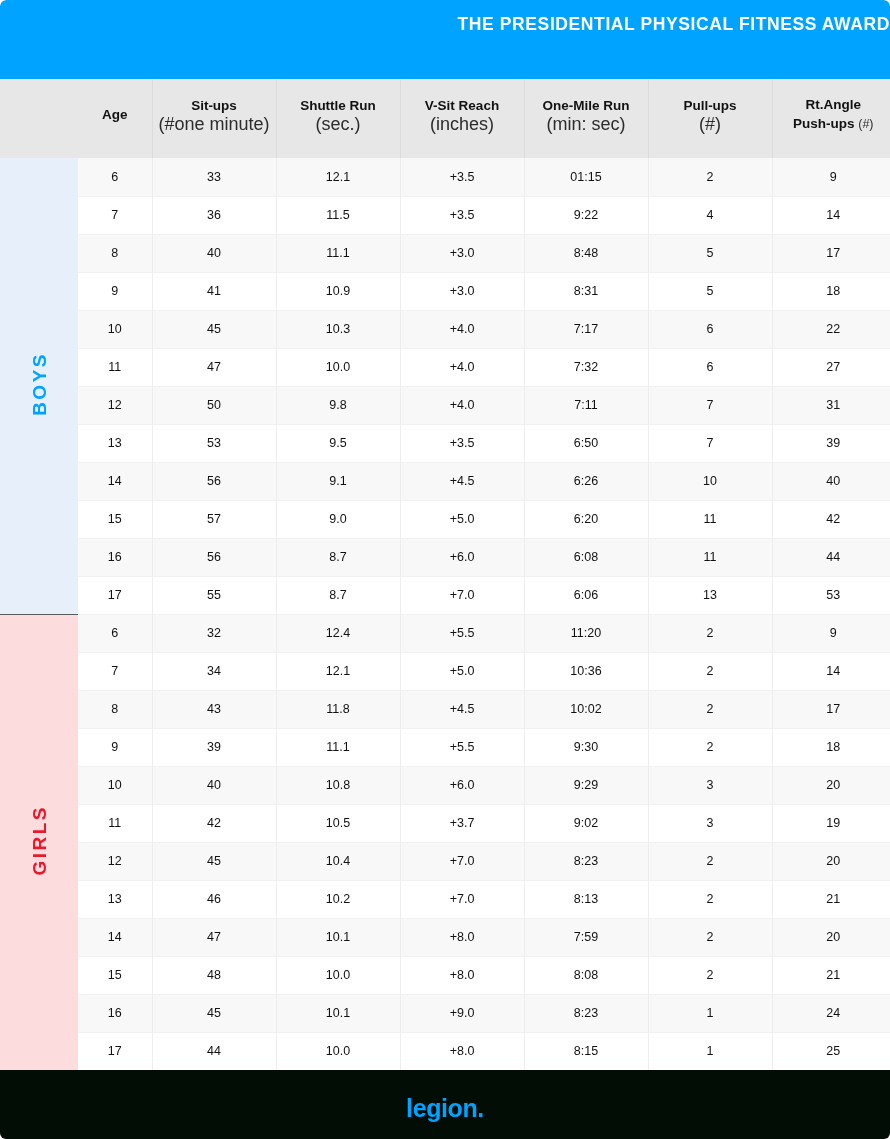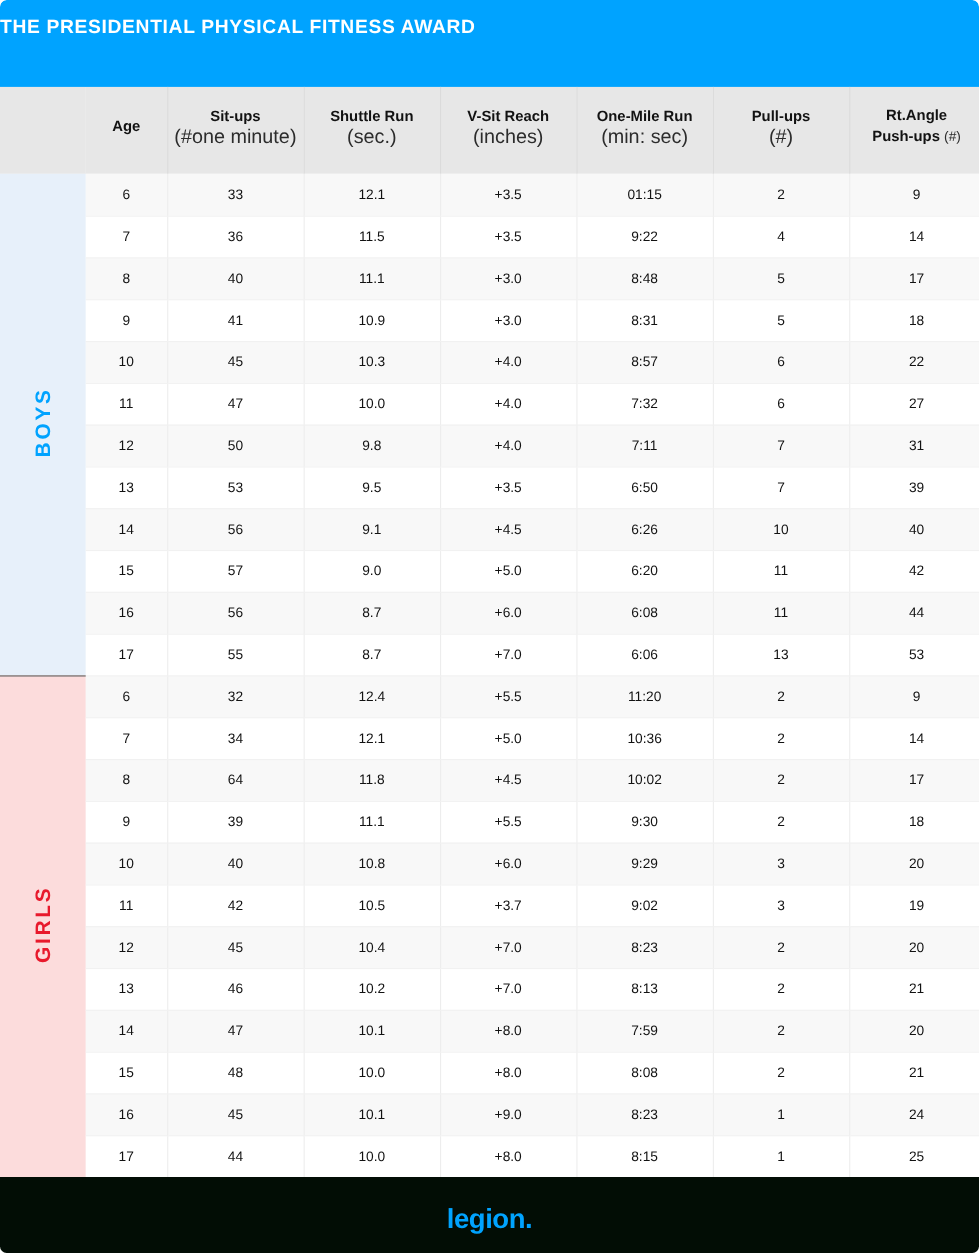--- a/index.html
+++ b/index.html
@@ -20,21 +20,21 @@
     background: #ffffff;
     border-radius: 6px;
   }
 
   
   .banner {
     background: #00A3FF;
     height: 79px;
     box-sizing: border-box;
     padding-top: 11px;
-    text-align: left;
+    text-align: right;
     border-top-left-radius: 6px;
     border-top-right-radius: 6px;
   }
   .banner-title {
     color: #ffffff;
     font-size: 17.5px;
     font-weight: bold;
     letter-spacing: 0.6px;
     line-height: 26px;
     margin: 0;
@@ -245,21 +245,21 @@
           <td>+3.0</td>
           <td>8:31</td>
           <td>5</td>
           <td>18</td>
         </tr>
         <tr class="odd">
           <td>10</td>
           <td>45</td>
           <td>10.3</td>
           <td>+4.0</td>
-          <td>8:57</td>
+          <td>7:17</td>
           <td>6</td>
           <td>22</td>
         </tr>
         <tr class="even">
           <td>11</td>
           <td>47</td>
           <td>10.0</td>
           <td>+4.0</td>
           <td>7:32</td>
           <td>6</td>
@@ -333,21 +333,21 @@
           <td>7</td>
           <td>34</td>
           <td>12.1</td>
           <td>+5.0</td>
           <td>10:36</td>
           <td>2</td>
           <td>14</td>
         </tr>
         <tr class="odd">
           <td>8</td>
-          <td>64</td>
+          <td>43</td>
           <td>11.8</td>
           <td>+4.5</td>
           <td>10:02</td>
           <td>2</td>
           <td>17</td>
         </tr>
         <tr class="even">
           <td>9</td>
           <td>39</td>
           <td>11.1</td>

